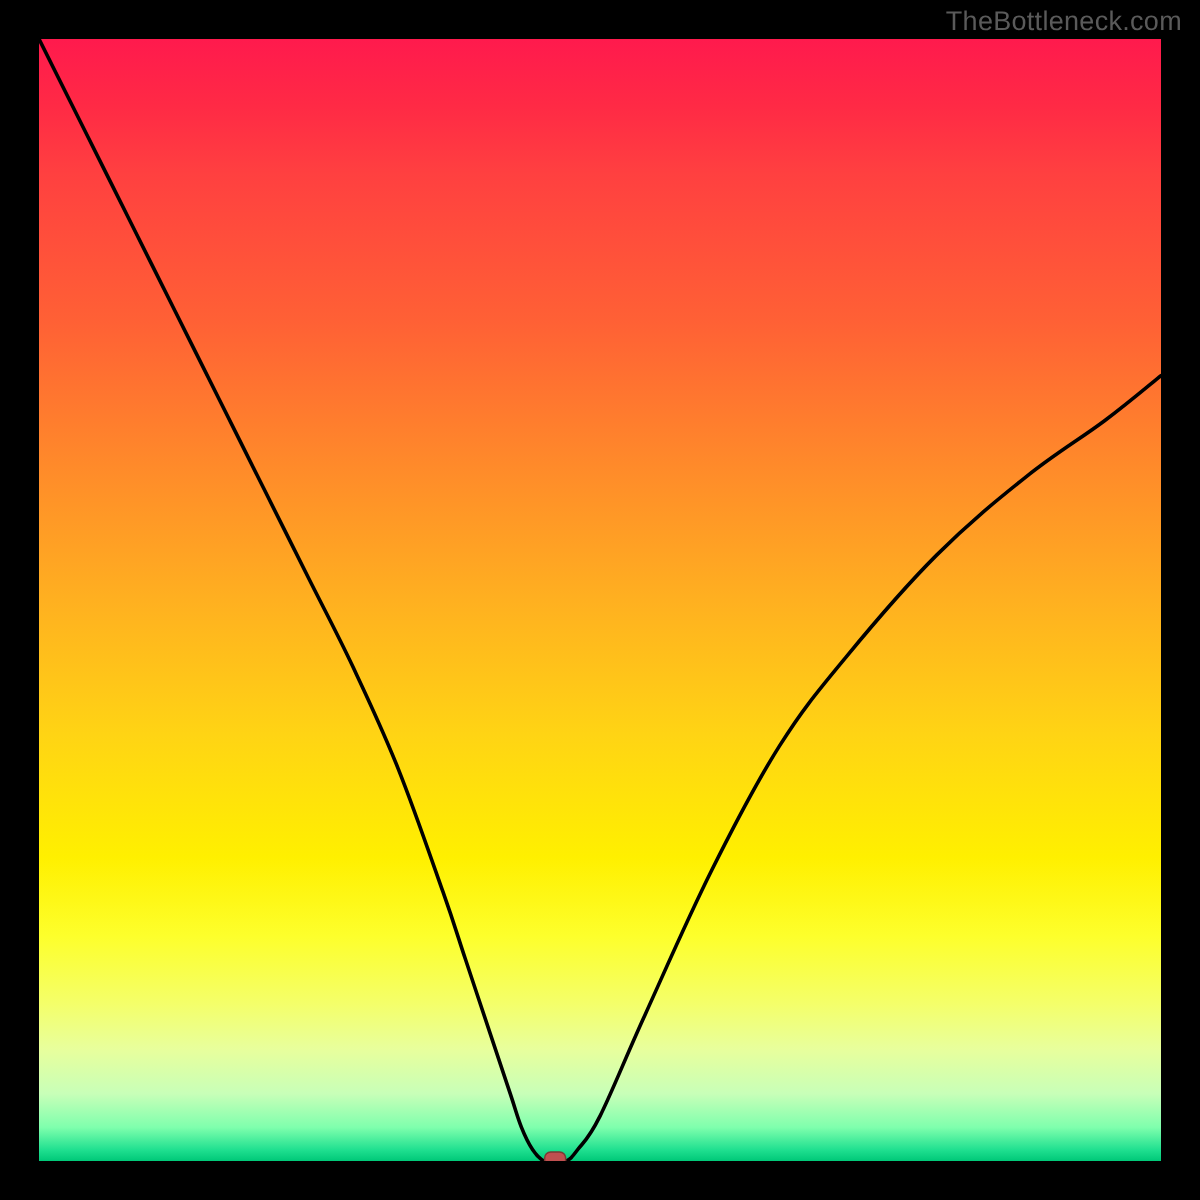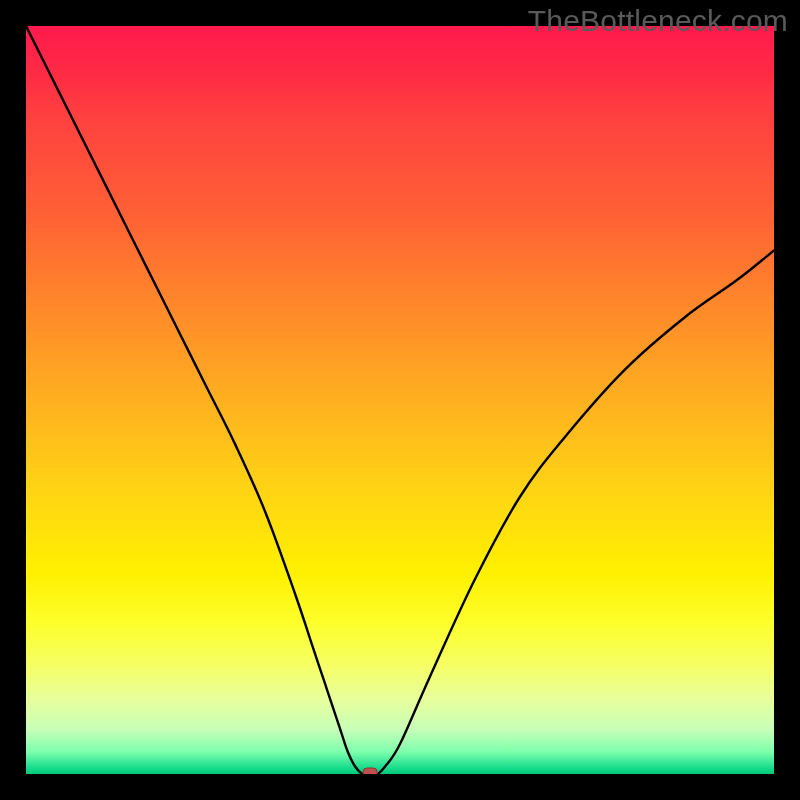--- a/index.html
+++ b/index.html
@@ -15,21 +15,21 @@
     position: relative;
     width: 800px;
     height: 800px;
     background: #000;
   }
   .watermark {
     position: absolute;
     top: 4px;
     right: 12px;
     color: #5a5a5a;
-    font-size: 30px;
+    font-size: 18px;
     font-weight: 500;
     letter-spacing: 0.2px;
     z-index: 5;
     user-select: none;
   }
   .plot-area {
     position: absolute;
     left: 26px;
     top: 26px;
     width: 748px;

